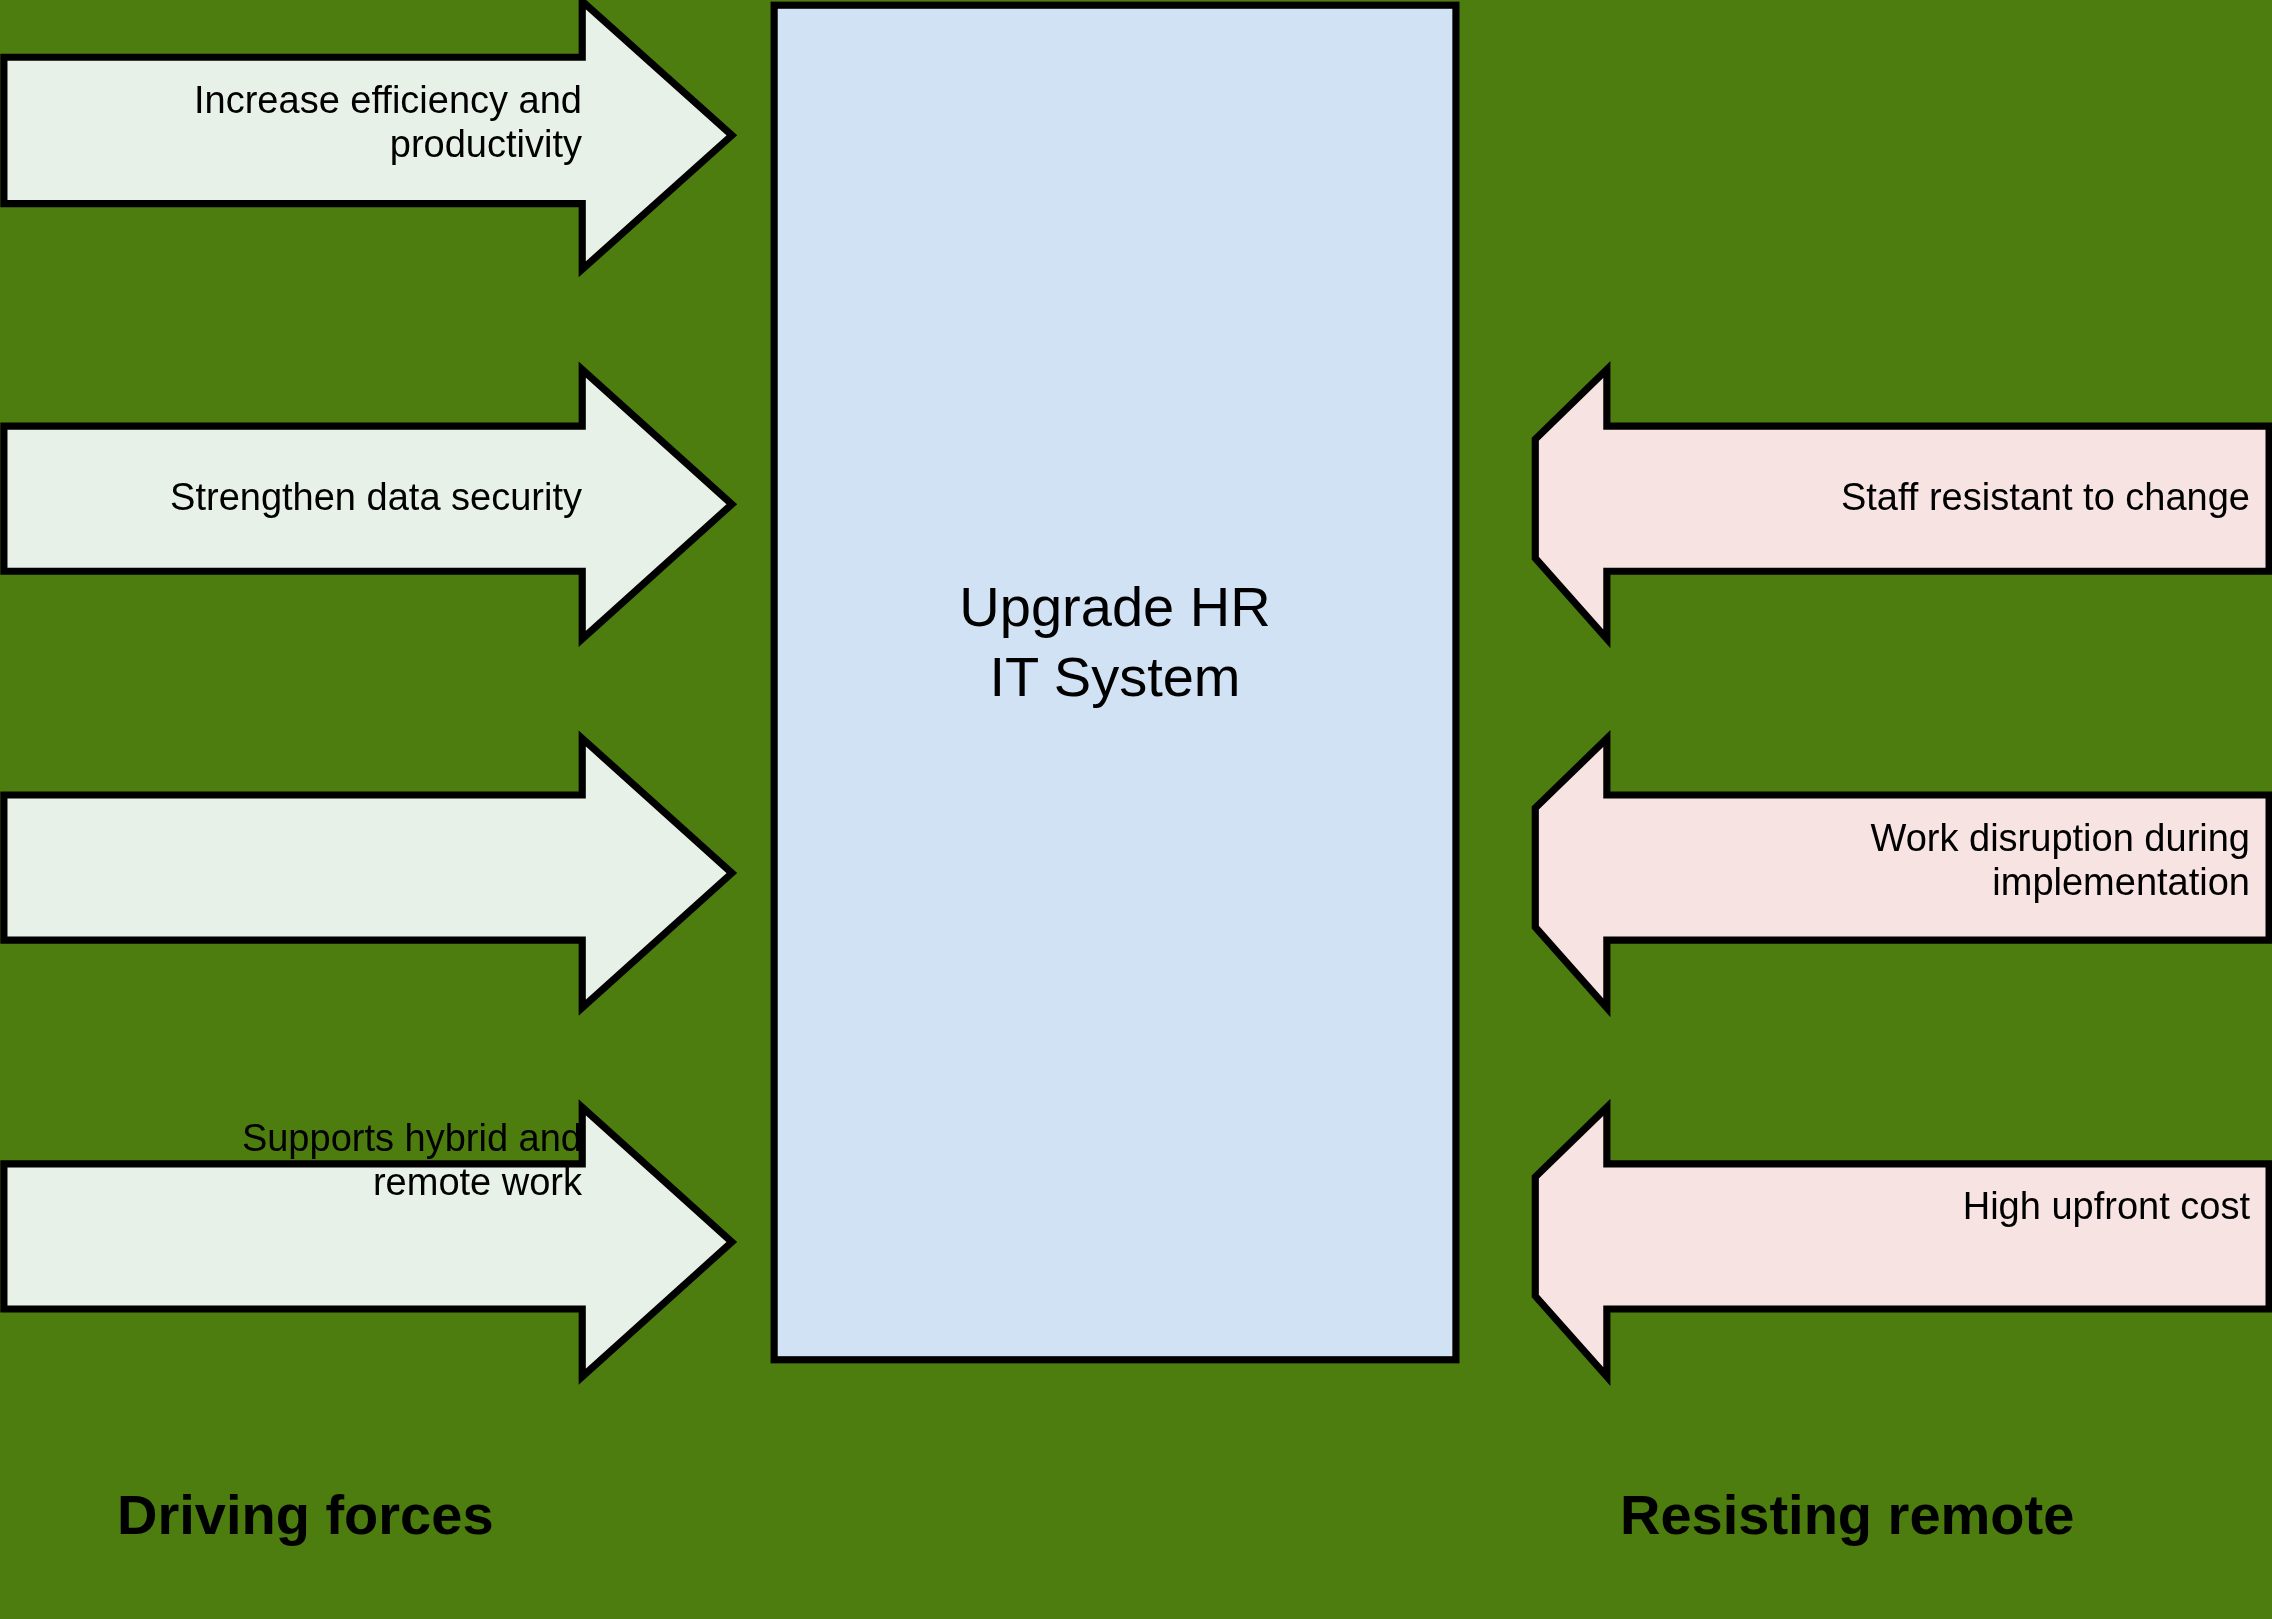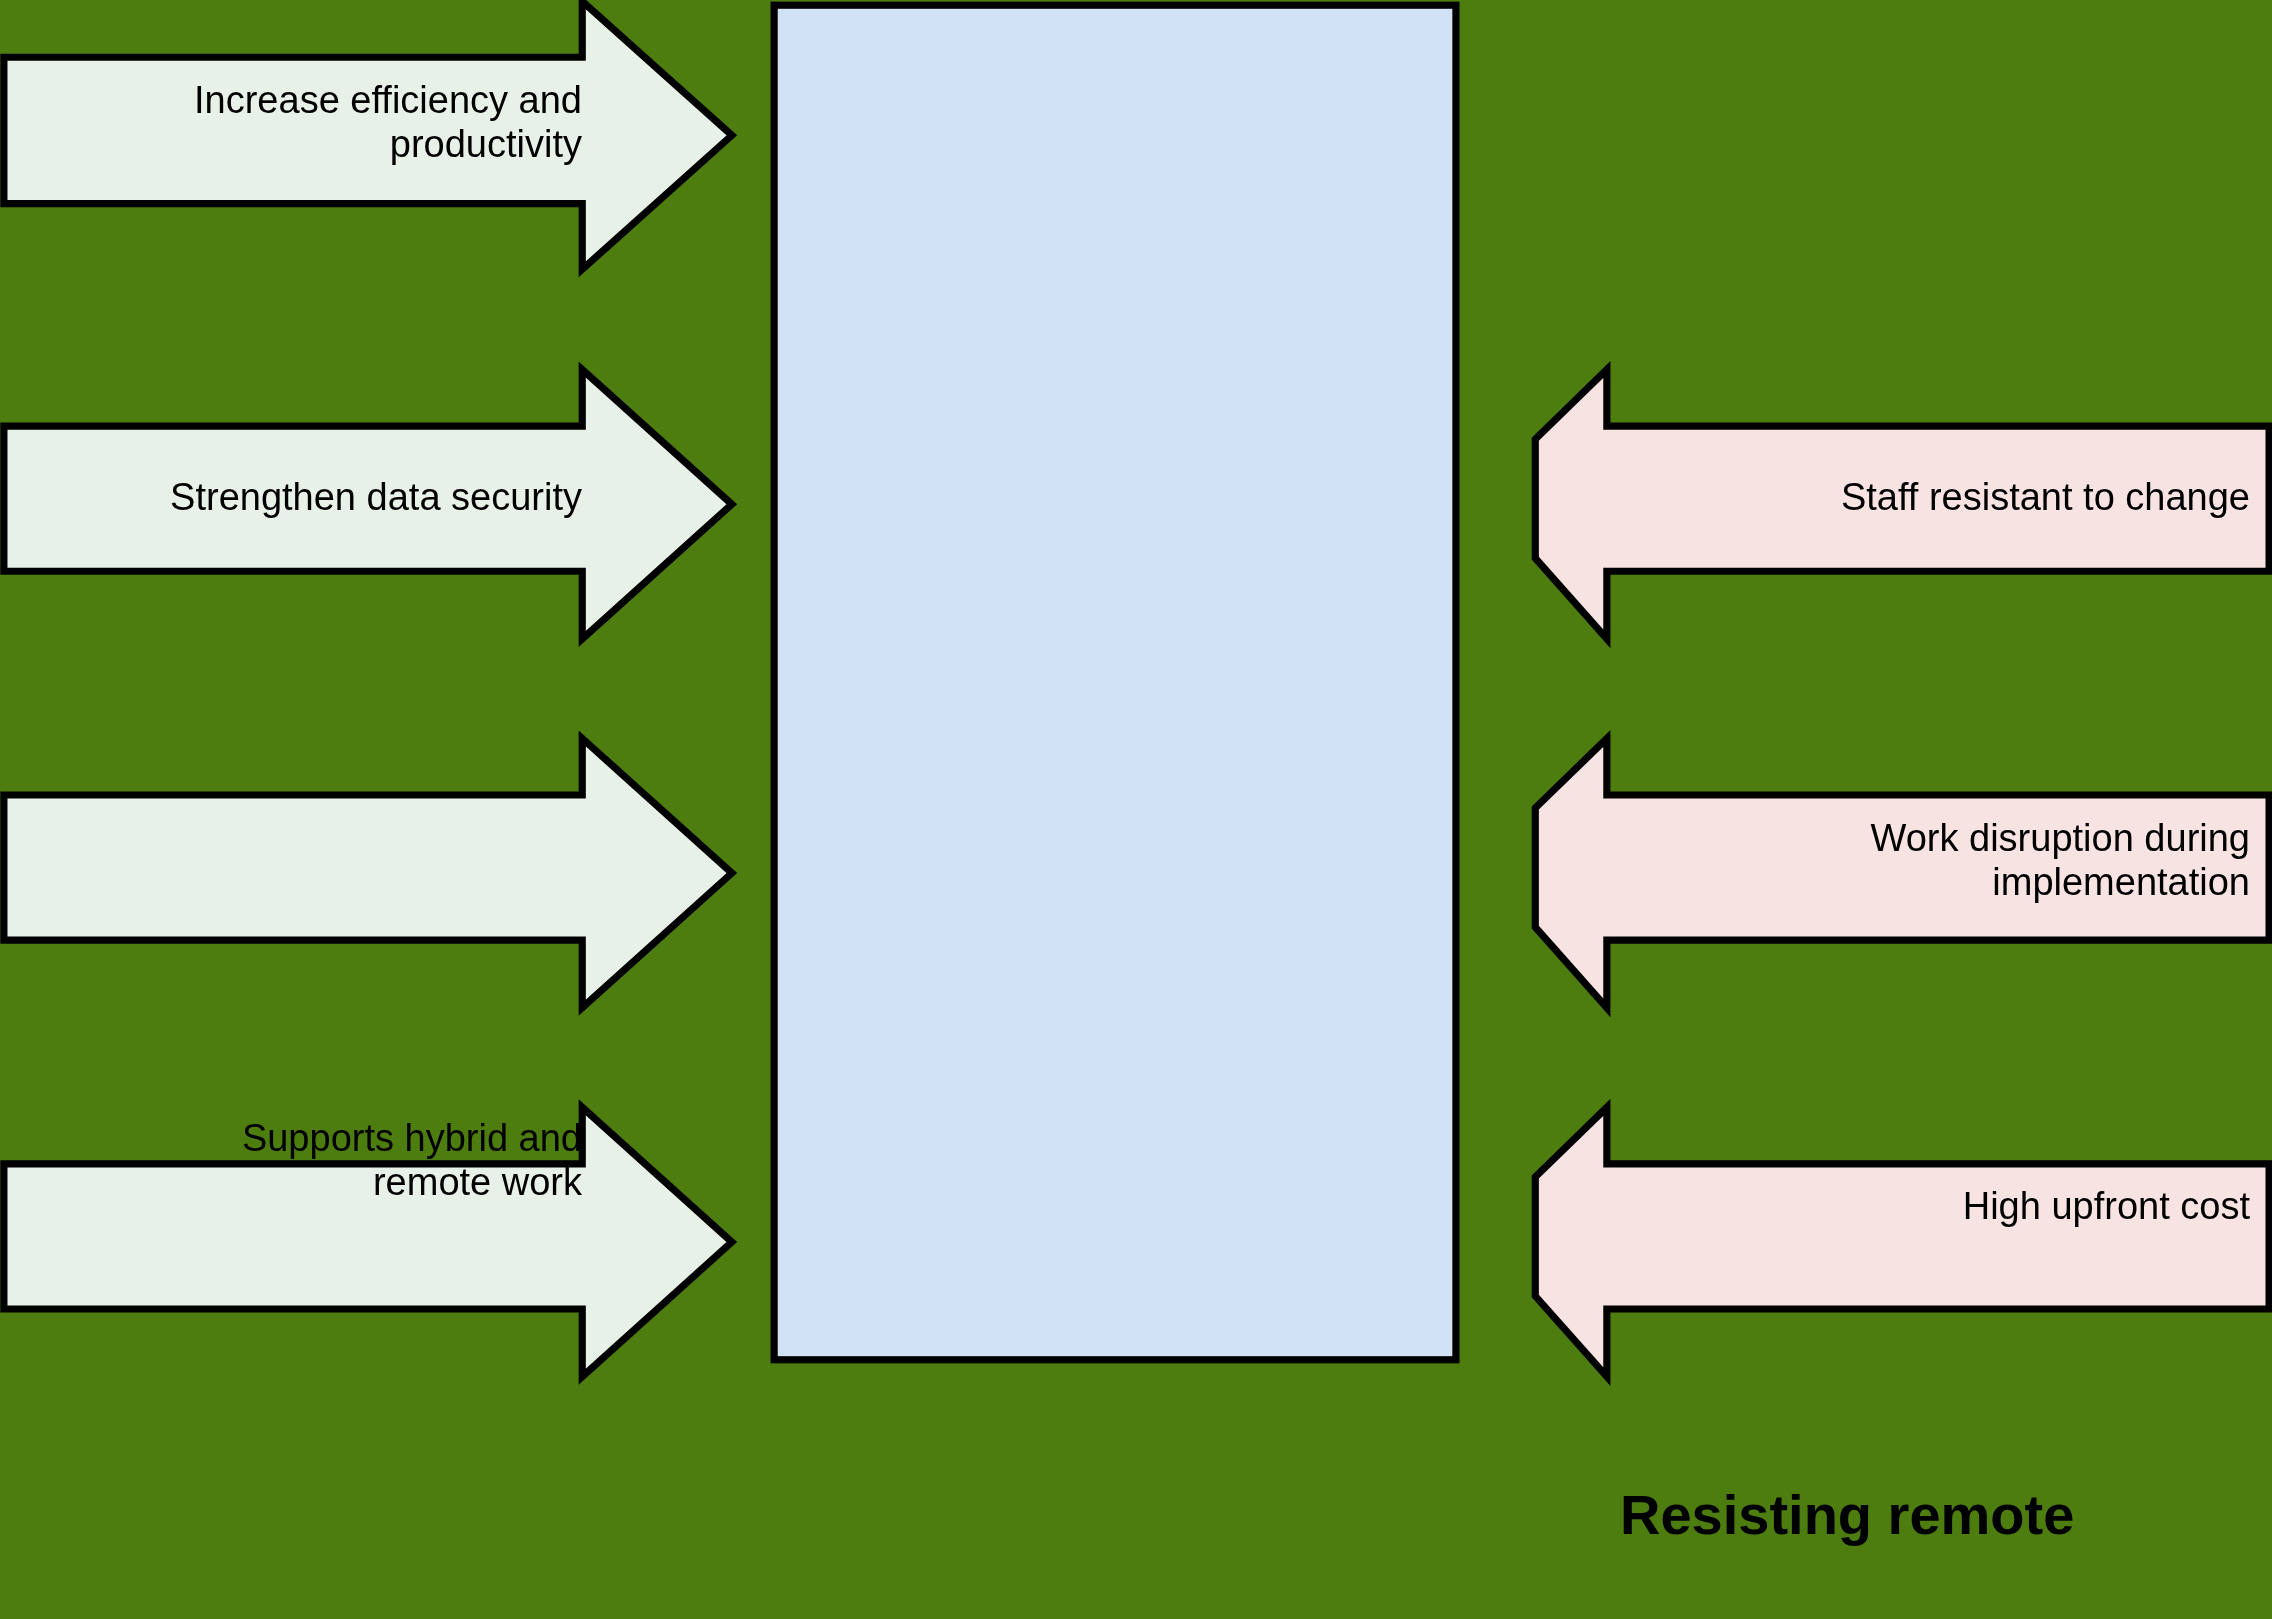--- a/index.html
+++ b/index.html
@@ -87,25 +87,28 @@
 
   <div class="txt arrow-label left-label" style="left:39px; top:78px; width:543px;" fill="#E8F1E7">Increase efficiency and
 productivity</div>
 
   <div class="txt arrow-label left-label" style="left:39px; top:475px; width:543px;" fill="#E8F1E7">Strengthen data security</div>
 
 
   <div class="txt arrow-label left-label" style="left:39px; top:1116px; width:543px;" fill="#E8F1E7">Supports hybrid and
 remote work</div>
 
+  <div class="txt center-title" style="left:774px; top:572px; width:682px;">Upgrade HR
+IT System</div>
 
   <div class="txt arrow-label right-label" style="left:1691px; top:475px; width:559px;" fill="#F8E3E3">Staff resistant to change</div>
 
   <div class="txt arrow-label right-label" style="left:1691px; top:816px; width:559px;" fill="#F8E3E3">Work disruption during
 implementation</div>
 
   <div class="txt arrow-label right-label" style="left:1691px; top:1184px; width:559px;" fill="#F8E3E3">High upfront cost</div>
 
+  <div class="txt footer-label" style="left:117px; top:1483px;">Driving forces</div>
 
   <div class="txt footer-label" style="left:1620px; top:1483px;">Resisting remote</div>
 
 </div>
 
 
 </body></html>

